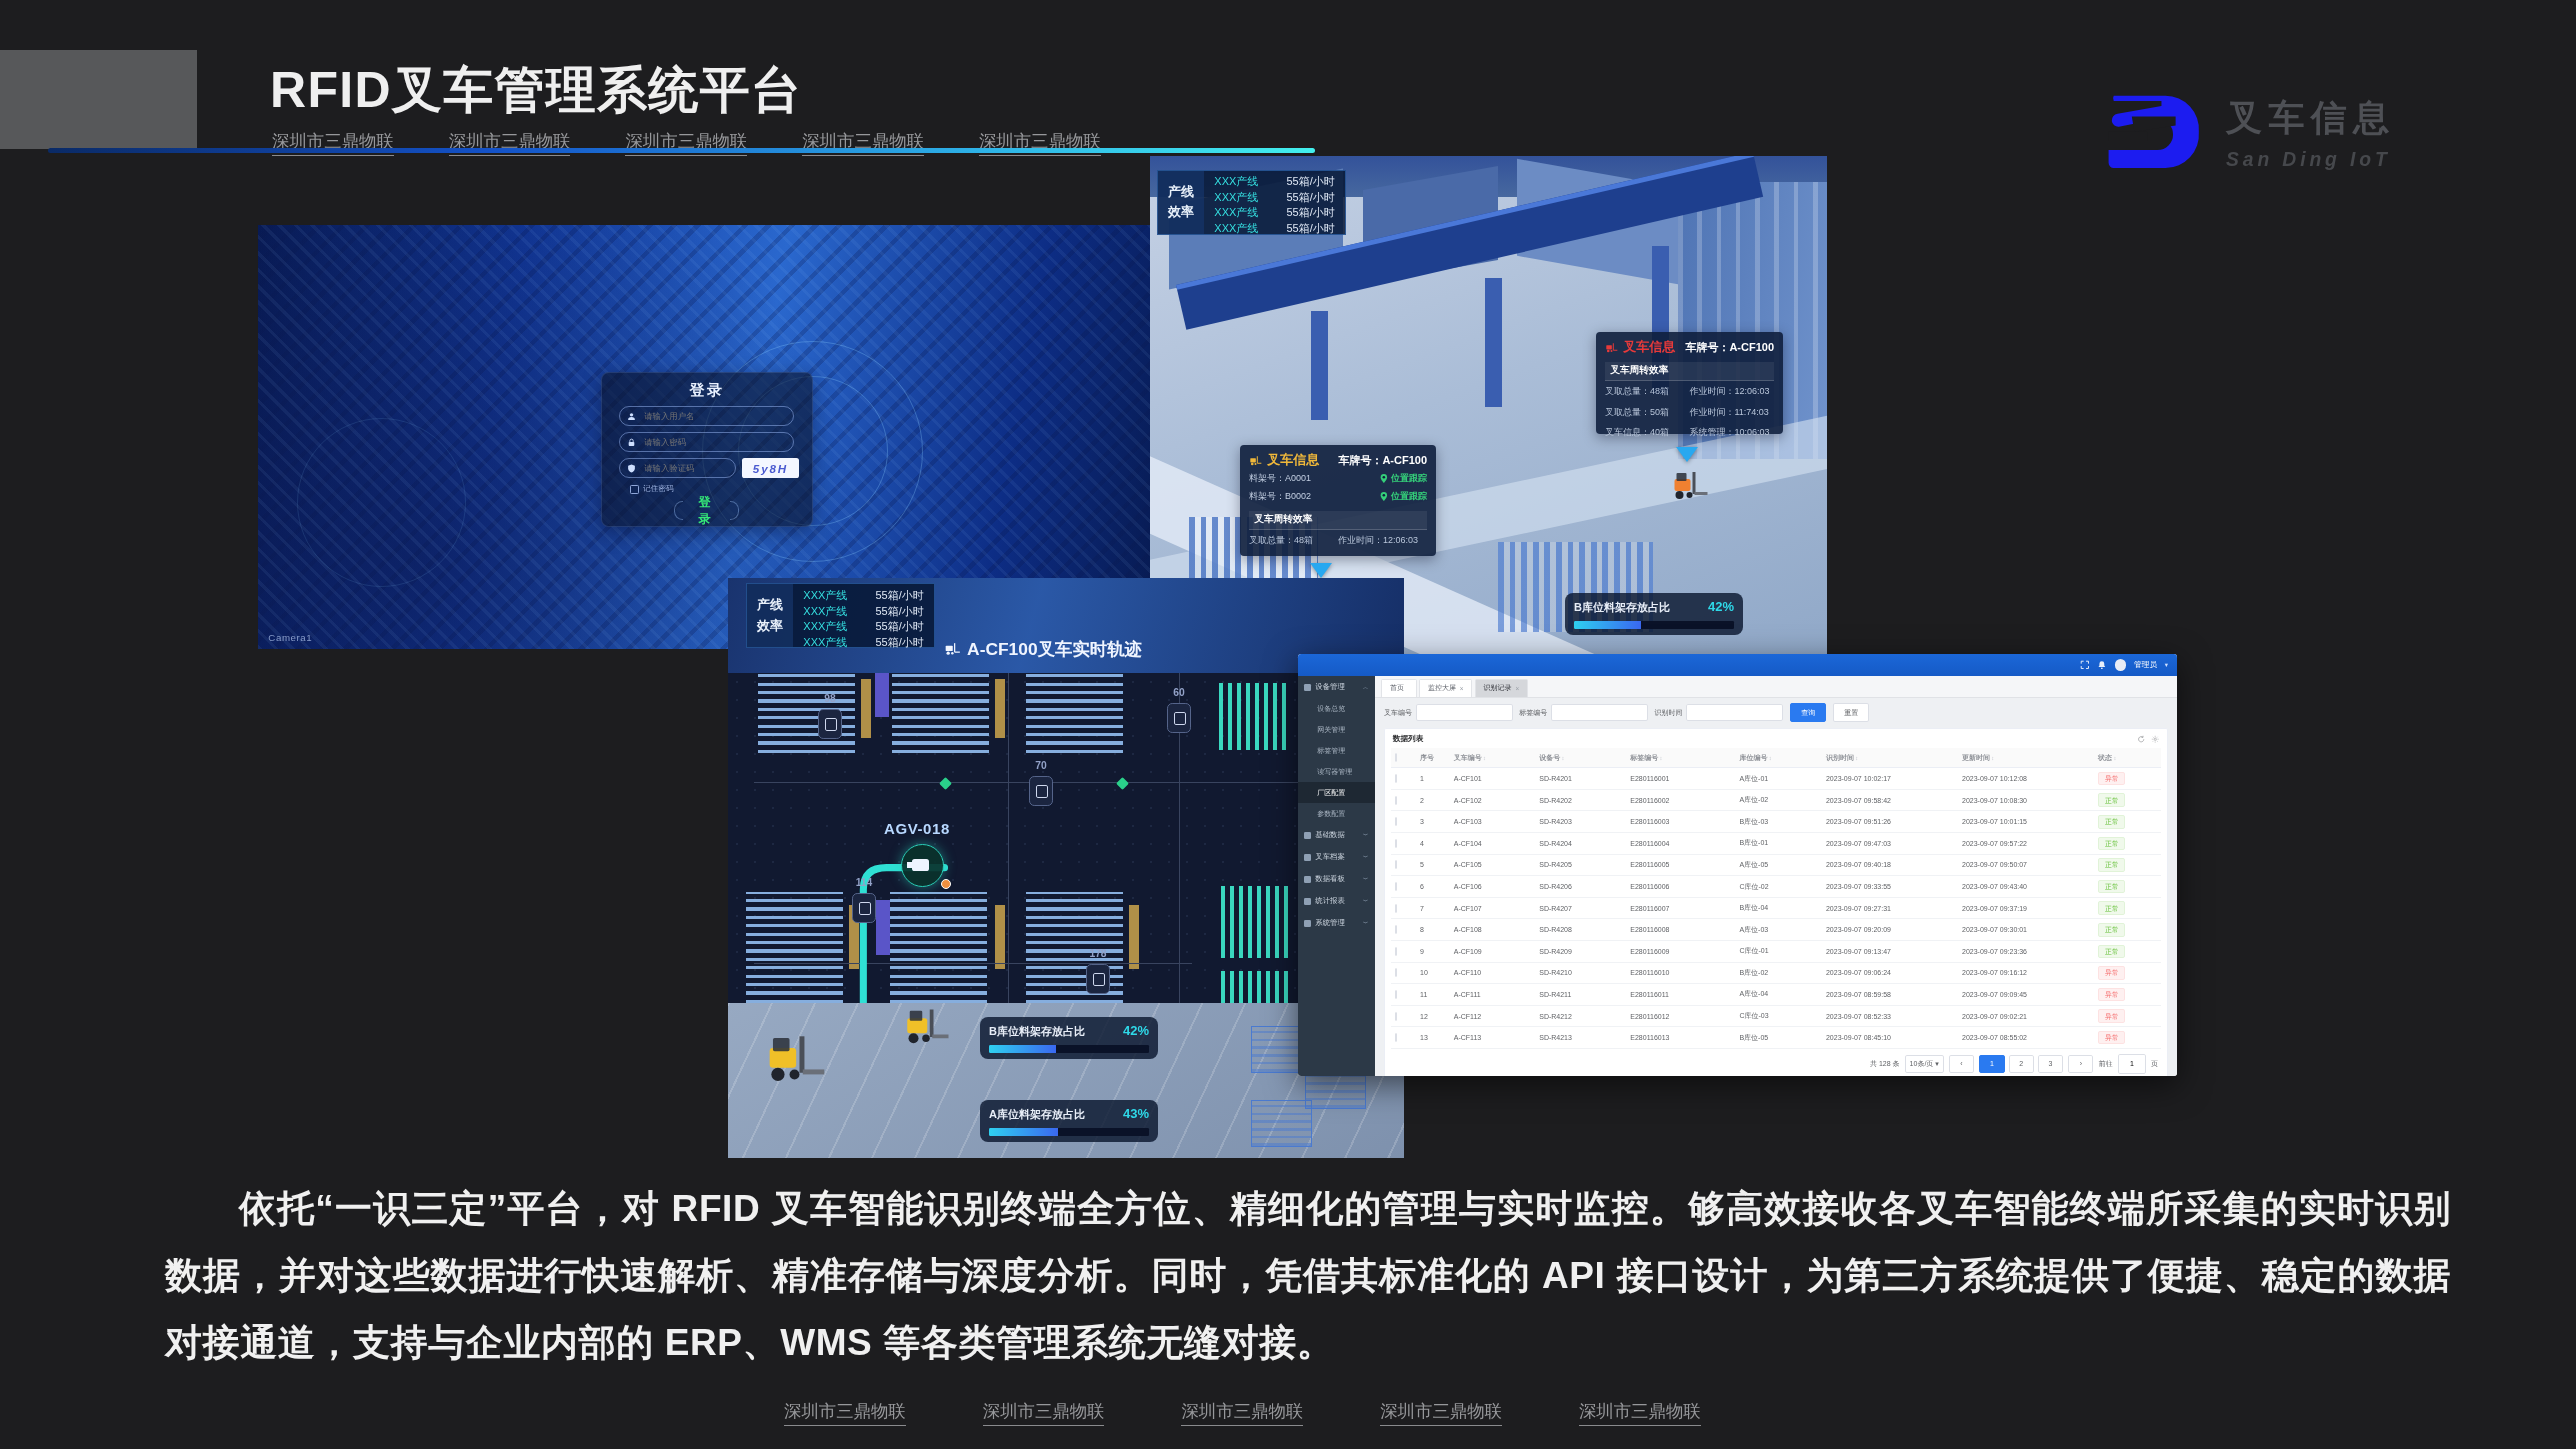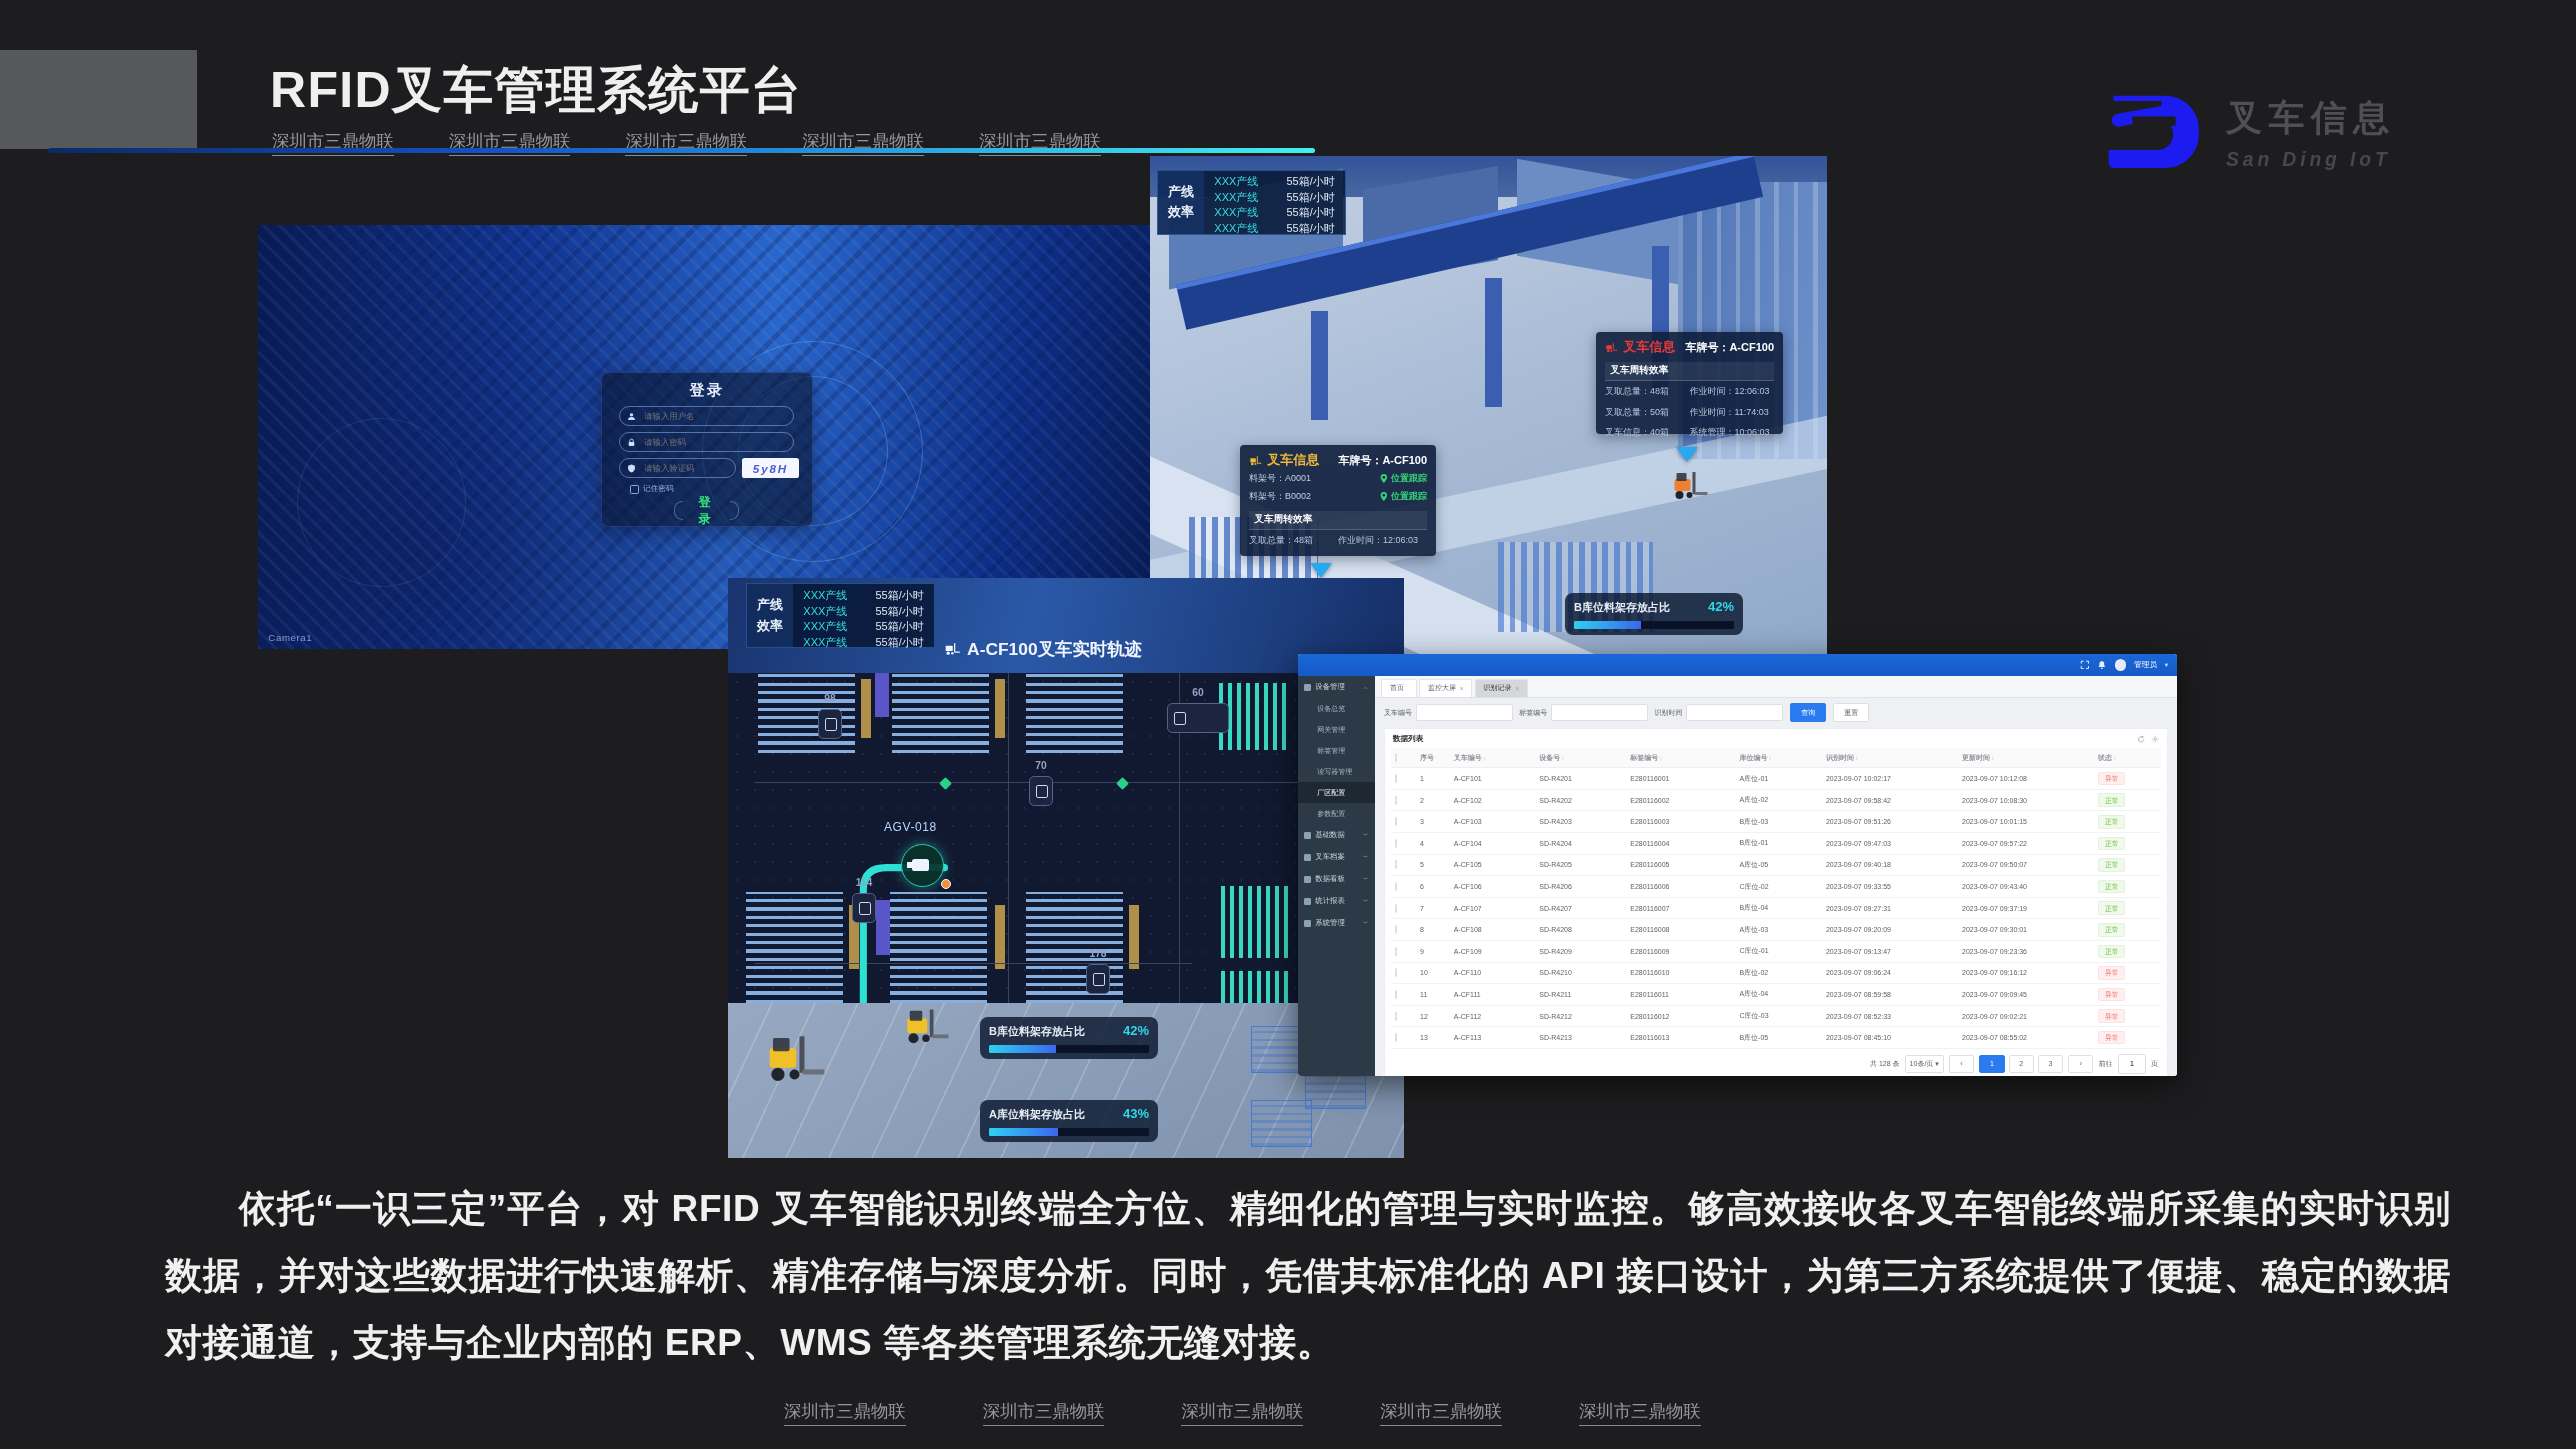--- a/index.html
+++ b/index.html
@@ -95,28 +95,28 @@
   .roadh{position:absolute;height:1.3px;background:#39445f;}
   .roadv{position:absolute;width:1.3px;background:#39445f;}
   .dm{position:absolute;width:9px;height:9px;transform:rotate(45deg);border-radius:1.3px;}
   .t-chips > .chip{position:absolute;width:22px;height:28px;border:0.6px solid #55648a;background:#1b2540;
     border-radius:5.2px;}
   .t-chips > .chip:before{content:"";position:absolute;left:5.8px;top:7.7px;width:10.3px;height:11.6px;
     border:1.3px solid #cfd8ee;border-radius:1.9px;}
   .chip .n{position:absolute;top:-16.7px;left:50%;transform:translateX(-50%);font-size:10.3px;color:#93a2c8;font-weight:bold;}
   .t-chips > .chip:nth-of-type(1){left:90px;top:36px;}
   .t-chips > .chip:nth-of-type(2){left:301px;top:103px;}
-  .t-chips > .chip:nth-of-type(3){left:439px;top:30px;padding-left:38px;}
+  .t-chips > .chip:nth-of-type(3){left:439px;top:30px;}
   .t-chips > .chip:nth-of-type(4){left:124px;top:220px;}
   .t-chips > .chip:nth-of-type(5){left:358px;top:291px;}
   #agv{left:173px;top:171px;width:41px;height:41px;border-radius:50%;border:1.9px solid #2ad0b8;
     background:rgba(10,50,45,.92);box-shadow:0 0 11.6px rgba(42,208,184,.5);}
   #agv:before{content:"";position:absolute;left:10.3px;top:14px;width:16.7px;height:11.6px;background:#eef4ff;border-radius:2.6px;}
   #agv:after{content:"";position:absolute;left:5.2px;top:17.4px;width:5.2px;height:5.2px;background:#eef4ff;}
-  #agv-label{left:156px;top:147px;font-size:12px;font-weight:normal;color:#b8d8ff;letter-spacing:0.6px;}
+  #agv-label{left:156px;top:147px;font-size:15px;font-weight:bold;color:#b8d8ff;letter-spacing:0.6px;}
   #agv-dot{left:213px;top:206px;width:8.4px;height:8.4px;border-radius:50%;background:#f09040;border:1.3px solid #fff;}
   #t-bottom{left:0;top:425px;width:676px;height:155px;
     background:linear-gradient(150deg,#97a9c2 0%,#7e91ad 100%);}
   #t-bottom:before{content:"";position:absolute;inset:0;
     background:repeating-linear-gradient(115deg,rgba(255,255,255,.18) 0 1.9px,transparent 1.9px 39px);}
   .bframe{position:absolute;border:1.9px solid #4a7ad0;background:repeating-linear-gradient(0deg,rgba(74,122,208,.5) 0 2.6px,transparent 2.6px 7.7px);}
   
   #admin{left:1298px;top:654px;width:879px;height:422px;background:#fff;border-radius:3.2px;overflow:hidden;
     z-index:4;box-shadow:0 9px 32px rgba(0,0,0,.55);}
   #a-topbar{left:0;top:0;width:100%;height:22px;background:linear-gradient(#1b67d8,#155ac6);display:flex;

